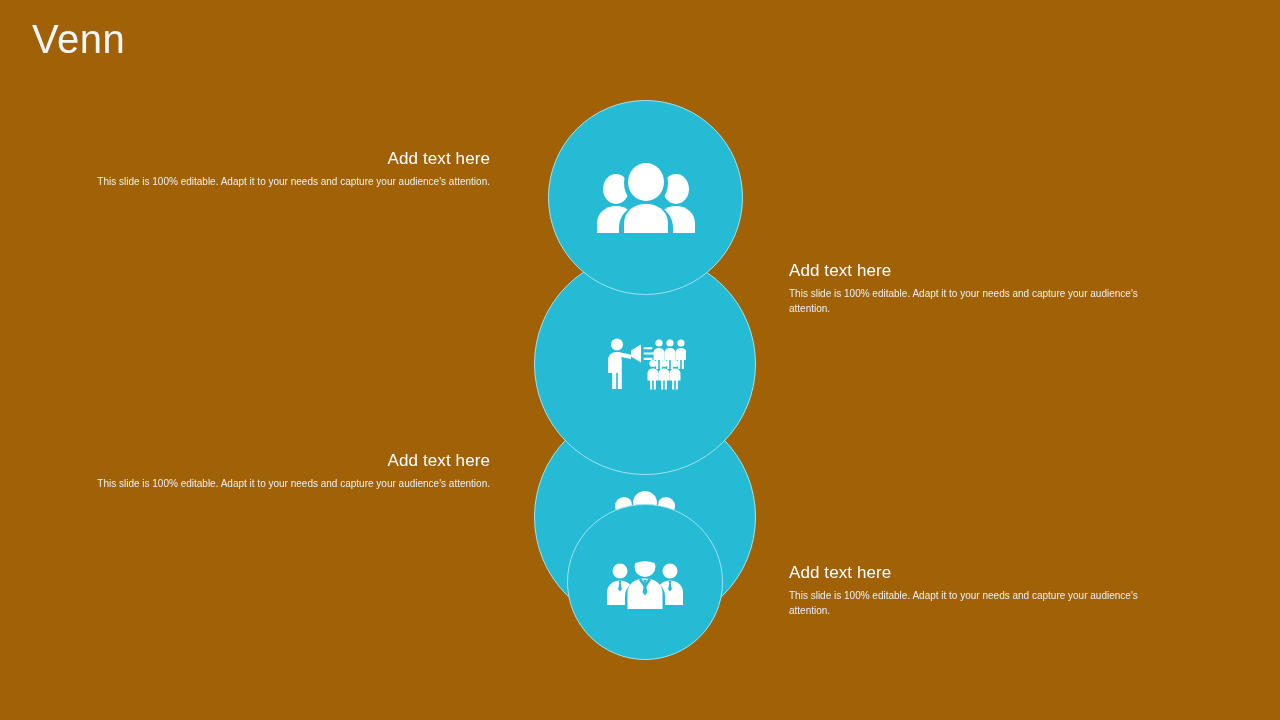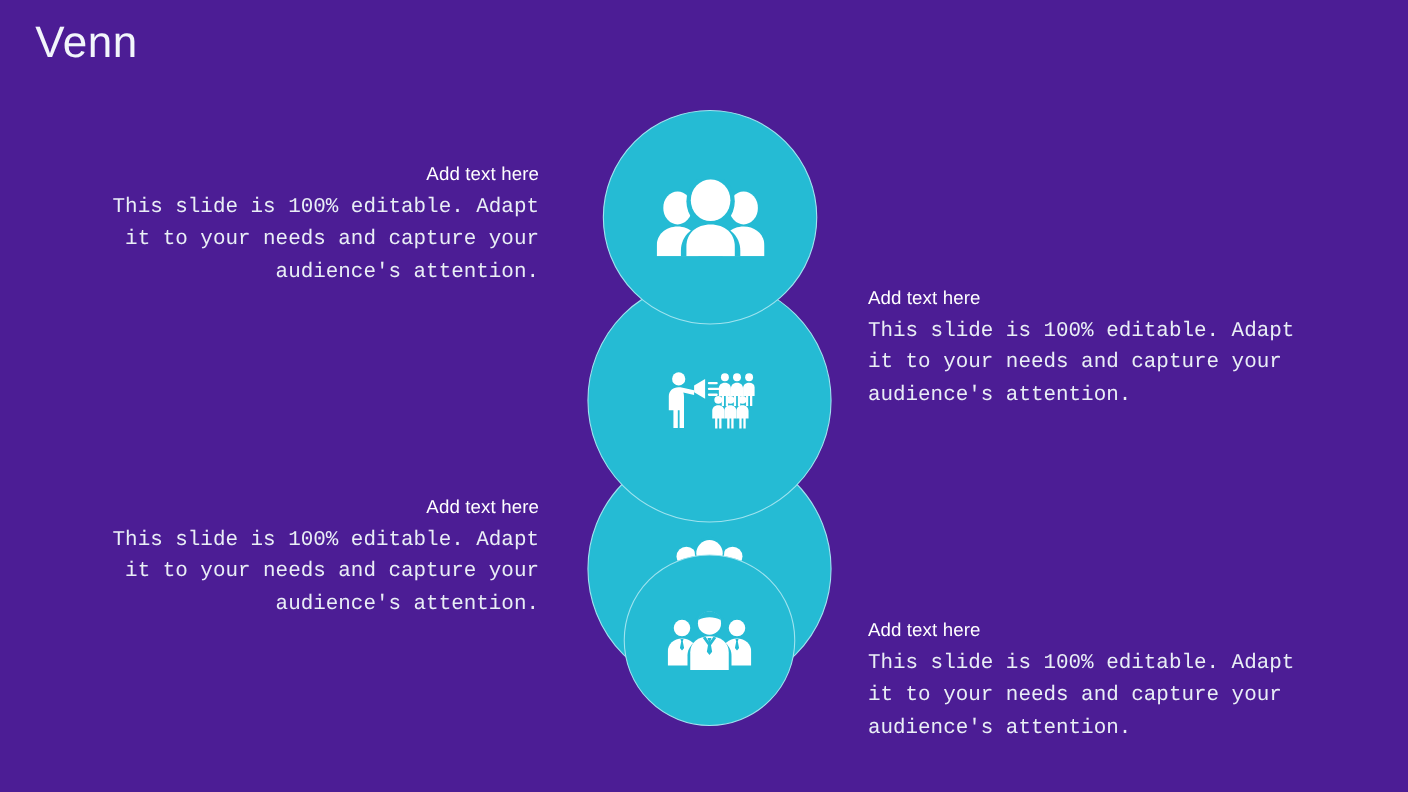--- a/index.html
+++ b/index.html
@@ -53,33 +53,32 @@
   .text-block { position:absolute; }
   .text-block .tb-head {
     font-size:17px;
     font-weight:normal;
     color:#ffffff;
     letter-spacing:0.1px;
     line-height:1.35;
     margin-bottom:3px;
   }
   .text-block .tb-body {
-    font-size:19px;
+    font-size:10px;
     font-weight:400;
     color:#e9eef6;
     line-height:1.55;
-    font-family:Liberation Mono, monospace;
   }
   .text-block.align-right { text-align:right; }
   .text-block.align-left  { text-align:left; }
 </style>
 </head>
 <body style="background: rgb(27, 34, 68);">
 
-<div id="slide" style="background: #4c1d95;">
+<div id="slide" style="background: #a16207;">
 
   <div id="slide-title">Venn</div>
 
   <div class="text-block align-right" style="left:88px; top:148px; width:402px;">
     <div class="tb-head">Add text here</div>
     <div class="tb-body">This slide is 100% editable. Adapt it to your needs and capture your audience's attention.</div>
   </div>
 
   <div class="text-block align-left" style="left:789px; top:260px; width:392px;">
     <div class="tb-head">Add text here</div>

